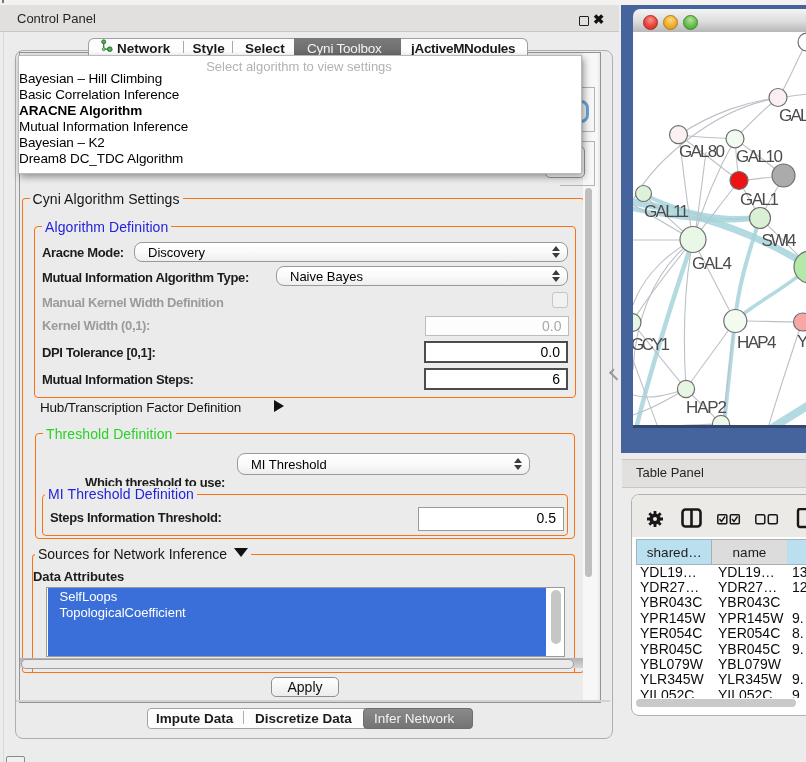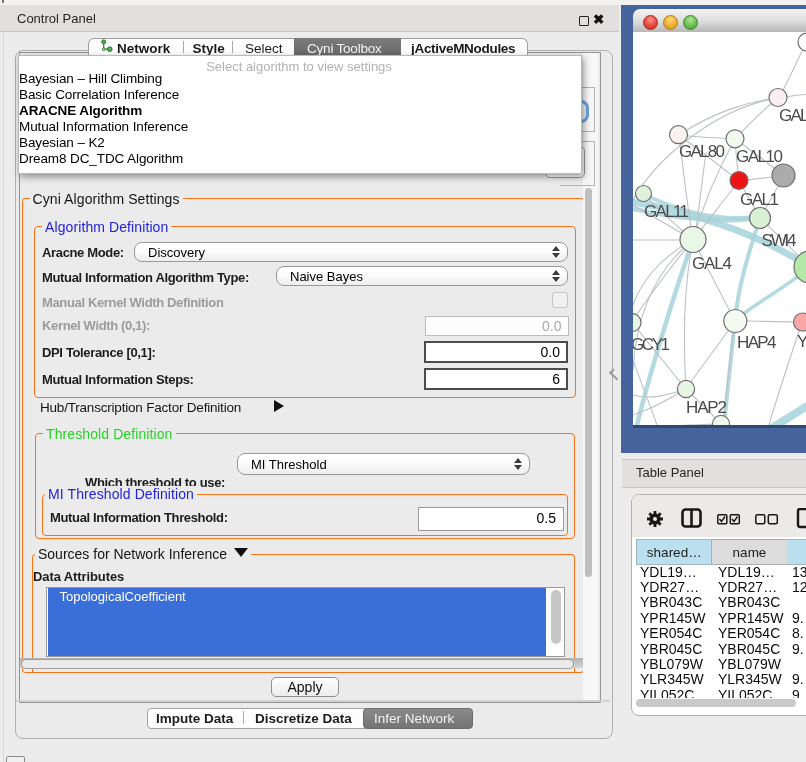--- a/index.html
+++ b/index.html
@@ -67,30 +67,31 @@
 </div>
 <div class="lbl" style="position:absolute;left:85px;top:475px">Which threshold to use:</div>
 <div class="combo" style="left:237px;top:452.5px;width:291px;height:20px">
     <span class="tx">MI Threshold</span>
     <span class="spin"></span>
   </div>
 
 <div class="group" style="left:42px;top:493.5px;width:524px;height:40px">
   <span class="gtitle" style="left:2px;background:#ebebeb;color:#2323dd">MI Threshold Definition</span>
 </div>
-<div class="lbl" style="position:absolute;left:50px;top:509.5px">Mutual Information Threshold:</div>
+<div class="lbl" style="position:absolute;left:50px;top:509.5px">Steps Information Threshold:</div>
 <div class="field" style="left:418px;top:506.5px;width:137px;height:20px;border:1px solid #9a9a9a;padding:2.5px 7px 0 0">0.5</div>
 
 <div class="group" style="left:32px;top:553.5px;width:541px;height:118px;border-bottom:none;border-bottom-left-radius:0;border-bottom-right-radius:0">
   <span class="gtitle" style="left:2px;color:#141414;letter-spacing:0">Sources for Network Inference <span style="display:inline-block;vertical-align:2px;margin-left:3px;width:0;height:0;border-left:7.5px solid transparent;border-right:7.5px solid transparent;border-top:9px solid #111"></span></span>
 </div>
 <div class="lbl" style="position:absolute;left:33px;top:569px;letter-spacing:-0.1px">Data Attributes</div>
 
 <div class="abs" style="left:46px;top:587px;width:517px;height:68px;border:1px solid #9a9a9a;background:#fff">
   <div class="abs" style="left:1px;top:0px;width:498px;height:67px;background:#3a6fd9;color:#fff;font-size:13px;line-height:16.4px;padding-top:1px">
+    <div style="padding-left:11.5px">SelfLoops</div>
     <div style="padding-left:11.5px">TopologicalCoefficient</div>
   </div>
   <div class="abs" style="right:3px;top:2px;width:10px;height:54px;background:#c6c6c6;border-radius:5px"></div>
 </div>
 
 <div class="abs" style="left:20px;top:657.5px;width:572px;height:10.5px;background:linear-gradient(180deg,#b3b3b3,#d6d6d6)"></div>
 <div class="abs" style="left:21px;top:658.5px;width:551px;height:8px;background:#eaeaea;border:1px solid #9f9f9f;border-radius:5px"></div>
 
 <div class="abs" style="left:583px;top:53px;width:14.5px;height:647px;background:#f7f7f7"></div>
 <div class="abs" style="left:584.5px;top:188px;width:7.5px;height:389px;background:#bfbfbf;border-radius:4px"></div>
@@ -113,21 +114,21 @@
 <svg class="abs" style="left:100px;top:39px" width="13" height="13" viewBox="0 0 14 14">
   <path d="M4 4 L4 11 L10 11" stroke="#2e7d32" stroke-width="1.3" fill="none"></path>
   <circle cx="4" cy="3" r="2.2" fill="#4caf50" stroke="#1b5e20" stroke-width="0.8"></circle>
   <circle cx="10.5" cy="11" r="2.6" fill="#4caf50" stroke="#1b5e20" stroke-width="0.8"></circle>
   <circle cx="4" cy="11" r="1.6" fill="#a5d6a7" stroke="#1b5e20" stroke-width="0.7"></circle>
 </svg>
 <div class="abs" style="left:117px;top:41px;font-size:13.5px;font-weight:bold;color:#1a1a1a">Network</div>
 <div class="abs" style="left:183px;top:41px;width:1px;height:12px;background:#aaa"></div>
 <div class="abs" style="left:192.5px;top:41px;font-size:13.5px;font-weight:bold;color:#1a1a1a">Style</div>
 <div class="abs" style="left:232px;top:41px;width:1px;height:12px;background:#aaa"></div>
-<div class="abs" style="left:245px;top:41px;font-size:13.5px;font-weight:normal;color:#1a1a1a">Select</div>
+<div class="abs" style="left:245px;top:41px;font-size:13.5px;font-weight:bold;color:#1a1a1a">Select</div>
 <div class="abs" style="left:307px;top:41px;font-size:13.5px;color:#f4f4f4;letter-spacing:-0.2px">Cyni Toolbox</div>
 <div class="abs" style="left:411px;top:41px;font-size:13.5px;font-weight:bold;color:#1a1a1a;letter-spacing:-0.3px">jActiveMNodules</div>
 
 <div class="abs" style="left:560px;top:87px;width:34px;height:43px;border:1px solid #b3b3b3;border-left:none"></div>
 <div class="abs" style="left:551px;top:100px;width:32px;height:17px;border:3px solid #6ba3d9;border-radius:8px;background:#f2f2f2"></div>
 <div class="abs" style="left:560px;top:141px;width:34px;height:43px;border:1px solid #b3b3b3;border-left:none"></div>
 <div class="abs" style="left:545px;top:146px;width:38px;height:30px;border:1px solid #999;border-radius:5px;background:#fff"></div>
 
 <div class="abs" style="left:18px;top:54.5px;width:562px;height:117px;background:#fff;border:1px solid #b9b9b9;box-shadow:2px 3px 7px rgba(0,0,0,0.38);z-index:30"></div>
 <div class="abs" style="left:18px;top:58.5px;width:562px;height:14px;text-align:center;font-size:13px;color:#b2b2b2;z-index:31">Select algorithm to view settings</div>

